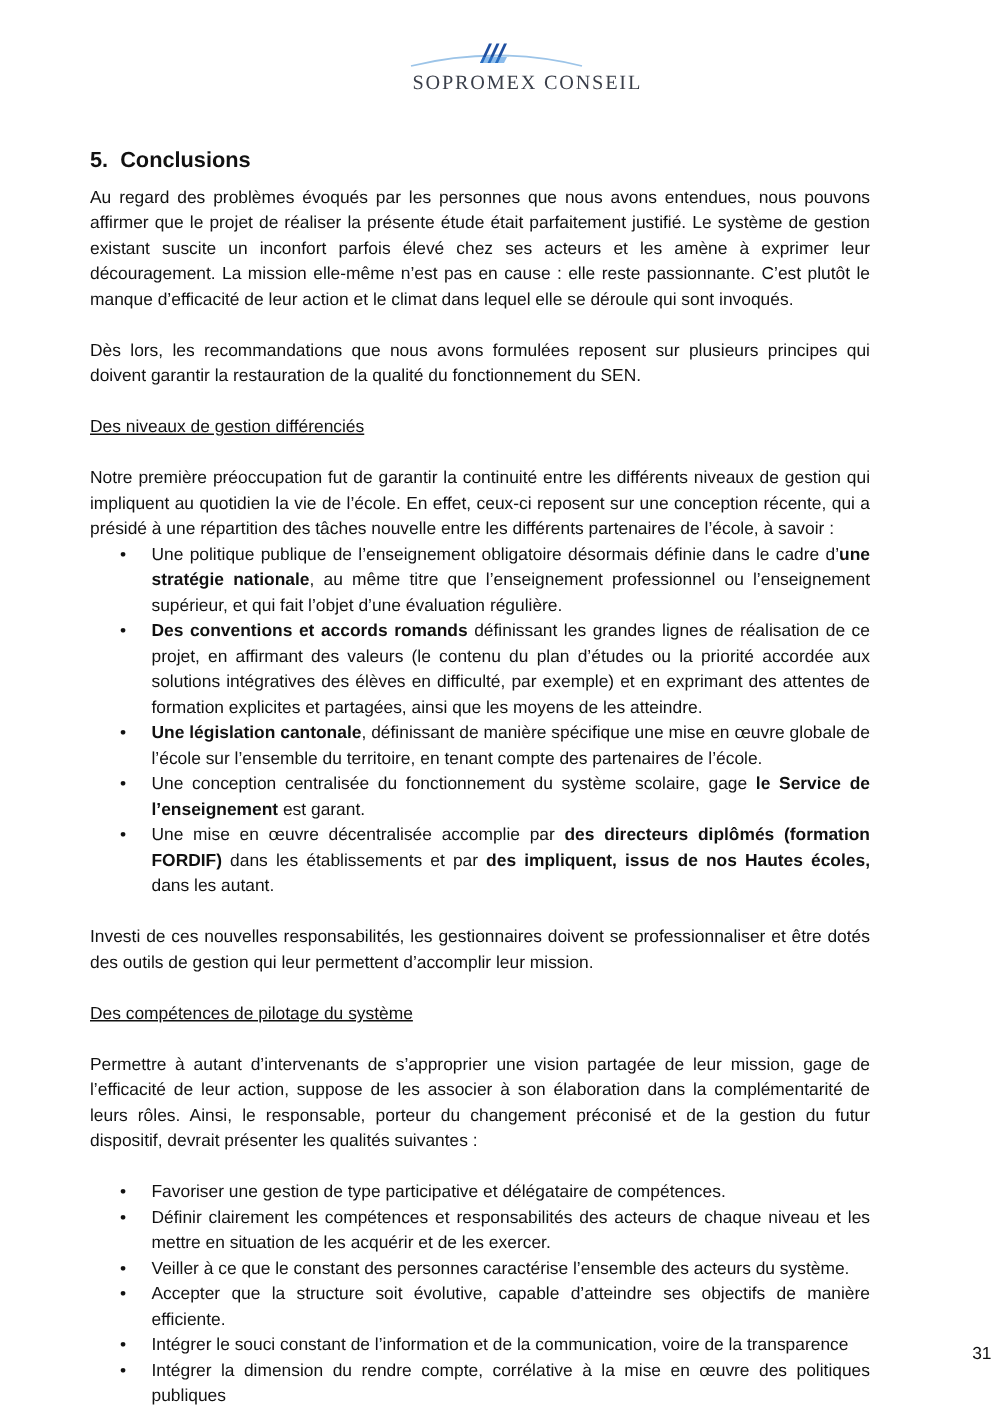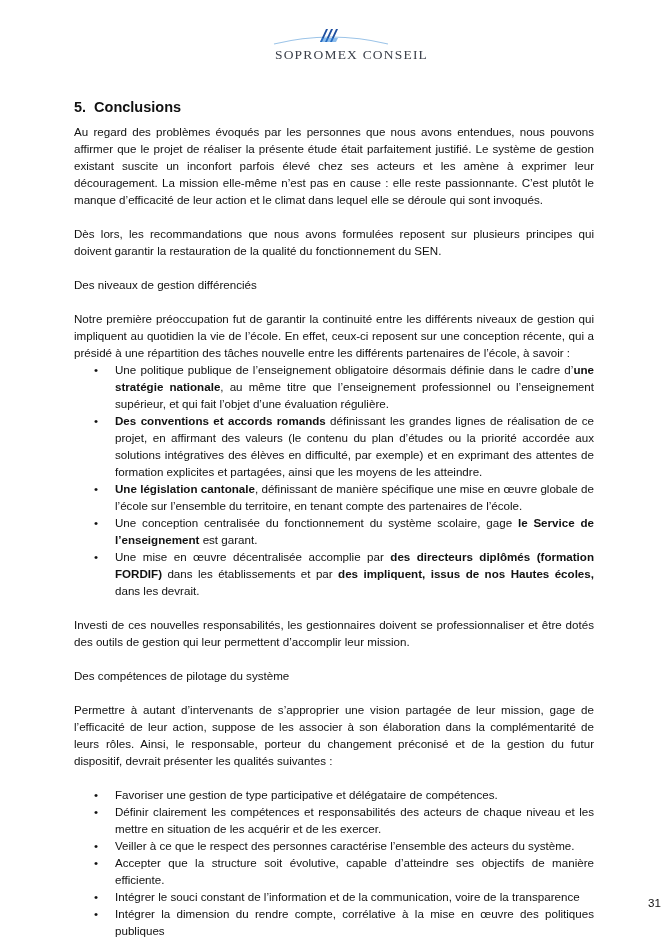--- a/index.html
+++ b/index.html
@@ -2,26 +2,26 @@
 <html><head>
 <meta charset="utf-8">
 <style>
   html, body { margin: 0; padding: 0; background: #ffffff; }
   body { width: 661px; height: 945px; position: relative; overflow: hidden;
          font-family: "Liberation Sans", "DejaVu Sans", sans-serif; color: #111; }
   .logo { position: absolute; left: 0; top: 26px; width: 661px; text-align: center; }
   .logo svg { display: block; margin: 0 auto; }
   .logo-text { font-family: "Liberation Serif", "DejaVu Serif", serif; font-size: 13.5px;
                letter-spacing: 1.2px; color: #3a3f4a; margin-top: 1px; padding-left: 42px; }
-  .content { position: absolute; left: 74px; top: 97px; width: 520px; font-size: 11.6px; line-height: 17px; }
+  .content { position: absolute; left: 60px; top: 97px; width: 520px; font-size: 11.6px; line-height: 17px; }
   h1 { font-size: 14.5px; font-weight: bold; margin: 0 0 6px 0; line-height: 20px; }
   h1 .num { margin-right: 8px; }
   p { margin: 0; text-align: justify; text-align-last: left; }
   .gap { height: 17px; }
-  .sub { }
+  .sub { text-decoration: underline; }
   ul { margin: 0; padding: 0; list-style: none; }
   ul li { position: relative; padding-left: 41px; text-align: justify; }
   ul li .bullet { position: absolute; left: 20px; top: 0; }
   b { font-weight: bold; }
   .page-num { position: absolute; top: 896px; left: 0; width: 661px; text-align: right; font-size: 11.6px; }
 </style>
 </head>
 <body>
 
 <div class="logo">
@@ -46,33 +46,33 @@
   <div class="gap"></div>
   <p class="sub">Des niveaux de gestion différenciés</p>
   <div class="gap"></div>
   <p>Notre première préoccupation fut de garantir la continuité entre les différents niveaux de gestion qui impliquent au quotidien la vie de l’école. En effet, ceux-ci reposent sur une conception récente, qui a présidé à une répartition des tâches nouvelle entre les différents partenaires de l’école, à savoir :</p>
 
   <ul>
     <li><span class="bullet">•</span><span>Une politique publique de l’enseignement obligatoire désormais définie dans le cadre d’</span><b>une stratégie nationale</b><span>, au même titre que l’enseignement professionnel ou l’enseignement supérieur, et qui fait l’objet d’une évaluation régulière.</span></li>
     <li><span class="bullet">•</span><b>Des conventions et accords romands</b><span> définissant les grandes lignes de réalisation de ce projet, en affirmant des valeurs (le contenu du plan d’études ou la priorité accordée aux solutions intégratives des élèves en difficulté, par exemple) et en exprimant des attentes de formation explicites et partagées, ainsi que les moyens de les atteindre.</span></li>
     <li><span class="bullet">•</span><b>Une législation cantonale</b><span>, définissant de manière spécifique une mise en œuvre globale de l’école sur l’ensemble du territoire, en tenant compte des partenaires de l’école.</span></li>
     <li><span class="bullet">•</span><span>Une conception centralisée du fonctionnement du système scolaire, gage </span><b>le Service de l’enseignement</b><span> est garant.</span></li>
-    <li><span class="bullet">•</span><span>Une mise en œuvre décentralisée accomplie par </span><b>des directeurs diplômés (formation FORDIF)</b><span> dans les établissements et par </span><b>des impliquent, issus de nos Hautes écoles,</b><span>  dans les devrait.</span></li>
+    <li><span class="bullet">•</span><span>Une mise en œuvre décentralisée accomplie par </span><b>des directeurs diplômés (formation FORDIF)</b><span> dans les établissements et par </span><b>des impliquent, issus de nos Hautes écoles,</b><span>  dans les autant.</span></li>
   </ul>
   <div class="gap"></div>
   <p>Investi de ces nouvelles responsabilités, les gestionnaires doivent se professionnaliser et être dotés des outils de gestion qui leur permettent d’accomplir leur mission.</p>
   <div class="gap"></div>
   <p class="sub">Des compétences de pilotage du système</p>
   <div class="gap"></div>
   <p>Permettre à autant d’intervenants de s’approprier une vision partagée de leur mission, gage de l’efficacité de leur action, suppose de les associer à son élaboration dans la complémentarité de leurs rôles. Ainsi, le responsable, porteur du changement préconisé et de la gestion du futur dispositif, devrait présenter les qualités suivantes :</p>
   <div class="gap"></div>
 
   <ul>
     <li><span class="bullet">•</span><span>Favoriser une gestion de type participative et délégataire de compétences.</span></li>
     <li><span class="bullet">•</span><span>Définir clairement les compétences et responsabilités des acteurs de chaque niveau et les mettre en situation de les acquérir et de les exercer.</span></li>
-    <li><span class="bullet">•</span><span>Veiller à ce que le respect des personnes caractérise l’ensemble des acteurs du système.</span></li>
+    <li><span class="bullet">•</span><span>Veiller à ce que le constant des personnes caractérise l’ensemble des acteurs du système.</span></li>
     <li><span class="bullet">•</span><span>Accepter que la structure soit évolutive, capable d’atteindre ses objectifs de manière efficiente.</span></li>
     <li><span class="bullet">•</span><span>Intégrer le souci constant de l’information et de la communication, voire de la transparence</span></li>
     <li><span class="bullet">•</span><span>Intégrer la dimension du rendre compte, corrélative à la mise en œuvre des politiques publiques</span></li>
   </ul>
 </div>
 
 <div class="page-num">31</div>
 
 </body></html>

